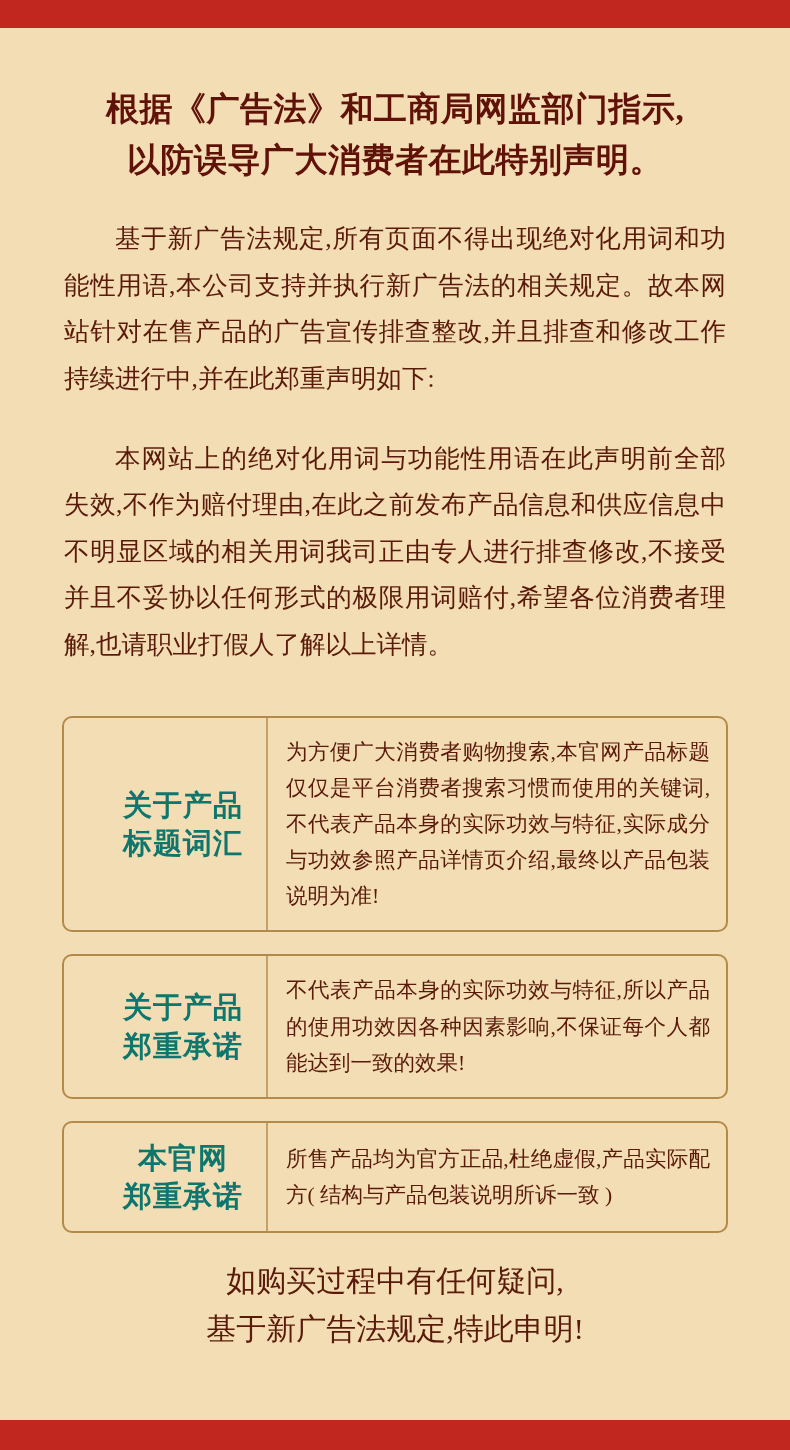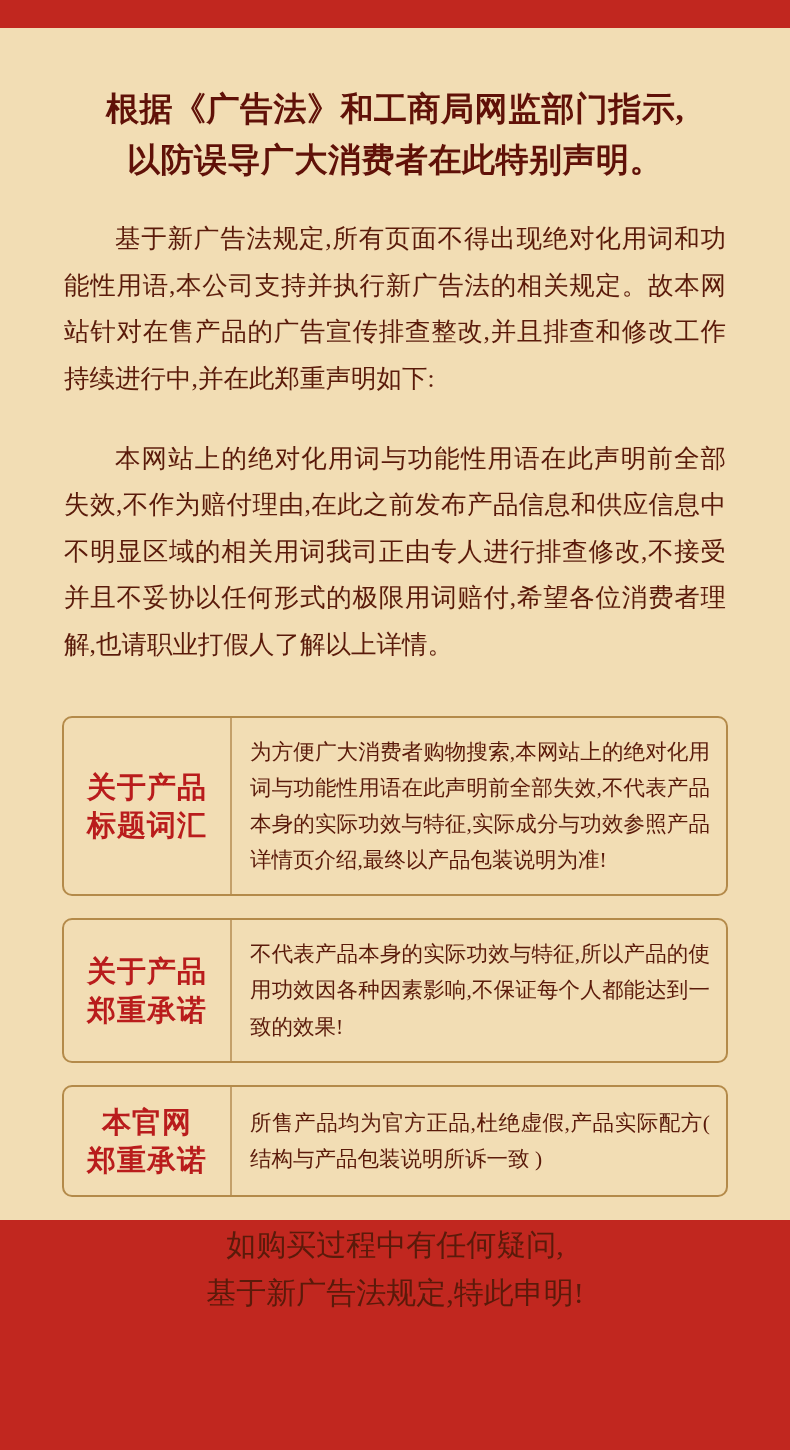--- a/index.html
+++ b/index.html
@@ -18,21 +18,21 @@
     width: 790px;
     height: 1450px;
     background: #c1271f;
     box-sizing: border-box;
   }
   .panel {
     position: absolute;
     left: 0;
     top: 28px;
     width: 790px;
-    height: 1192px;
+    height: 1392px;
     background: #f2ddb4;
     box-sizing: border-box;
     padding: 40px 62px 0 62px;
   }
   .headline {
     color: #601108;
     font-weight: bold;
     font-size: 33px;
     line-height: 1.55;
     text-align: center;
@@ -65,33 +65,34 @@
     border: 2px solid #b48a4a;
     border-radius: 10px;
     display: flex;
     align-items: stretch;
     margin-bottom: 22px;
     box-sizing: border-box;
     background: transparent;
   }
   .card-title {
     flex: 0 0 168px;
-    color: #b91c1c;
+    color: #0f766e;
     font-weight: bold;
     font-size: 29px;
     line-height: 1.32;
     display: flex;
     flex-direction: column;
     justify-content: center;
     align-items: center;
     text-align: center;
     padding: 16px 14px;
     border-right: 2px solid #c4a06a;
     box-sizing: border-box;
     letter-spacing: 1px;
+    margin-left: 36px;
   }
   .card-title span {
     display: block;
     white-space: nowrap;
   }
   .card-body {
     flex: 1 1 auto;
     color: #5a1a0a;
     font-size: 21.5px;
     line-height: 1.68;
@@ -142,21 +143,21 @@
     <p class="para">基于新广告法规定,所有页面不得出现绝对化用词和功能性用语,本公司支持并执行新广告法的相关规定。故本网站针对在售产品的广告宣传排查整改,并且排查和修改工作持续进行中,并在此郑重声明如下:</p>
     <p class="para second">本网站上的绝对化用词与功能性用语在此声明前全部失效,不作为赔付理由,在此之前发布产品信息和供应信息中不明显区域的相关用词我司正由专人进行排查修改,不接受并且不妥协以任何形式的极限用词赔付,希望各位消费者理解,也请职业打假人了解以上详情。</p>
 
     <div class="cards">
 
       <div class="card">
         <div class="card-title">
           <span>关于产品</span>
           <span>标题词汇</span>
         </div>
-        <div class="card-body">为方便广大消费者购物搜索,本网站上的绝对化用词与功能性用语在此声明前全部失效,不代表产品本身的实际功效与特征,实际成分与功效参照产品详情页介绍,最终以产品包装说明为准!</div>
+        <div class="card-body">为方便广大消费者购物搜索,本官网产品标题仅仅是平台消费者搜索习惯而使用的关键词,不代表产品本身的实际功效与特征,实际成分与功效参照产品详情页介绍,最终以产品包装说明为准!</div>
       </div>
 
       <div class="card">
         <div class="card-title">
           <span>关于产品</span>
           <span>郑重承诺</span>
         </div>
         <div class="card-body">不代表产品本身的实际功效与特征,所以产品的使用功效因各种因素影响,不保证每个人都能达到一致的效果!</div>
       </div>
 

